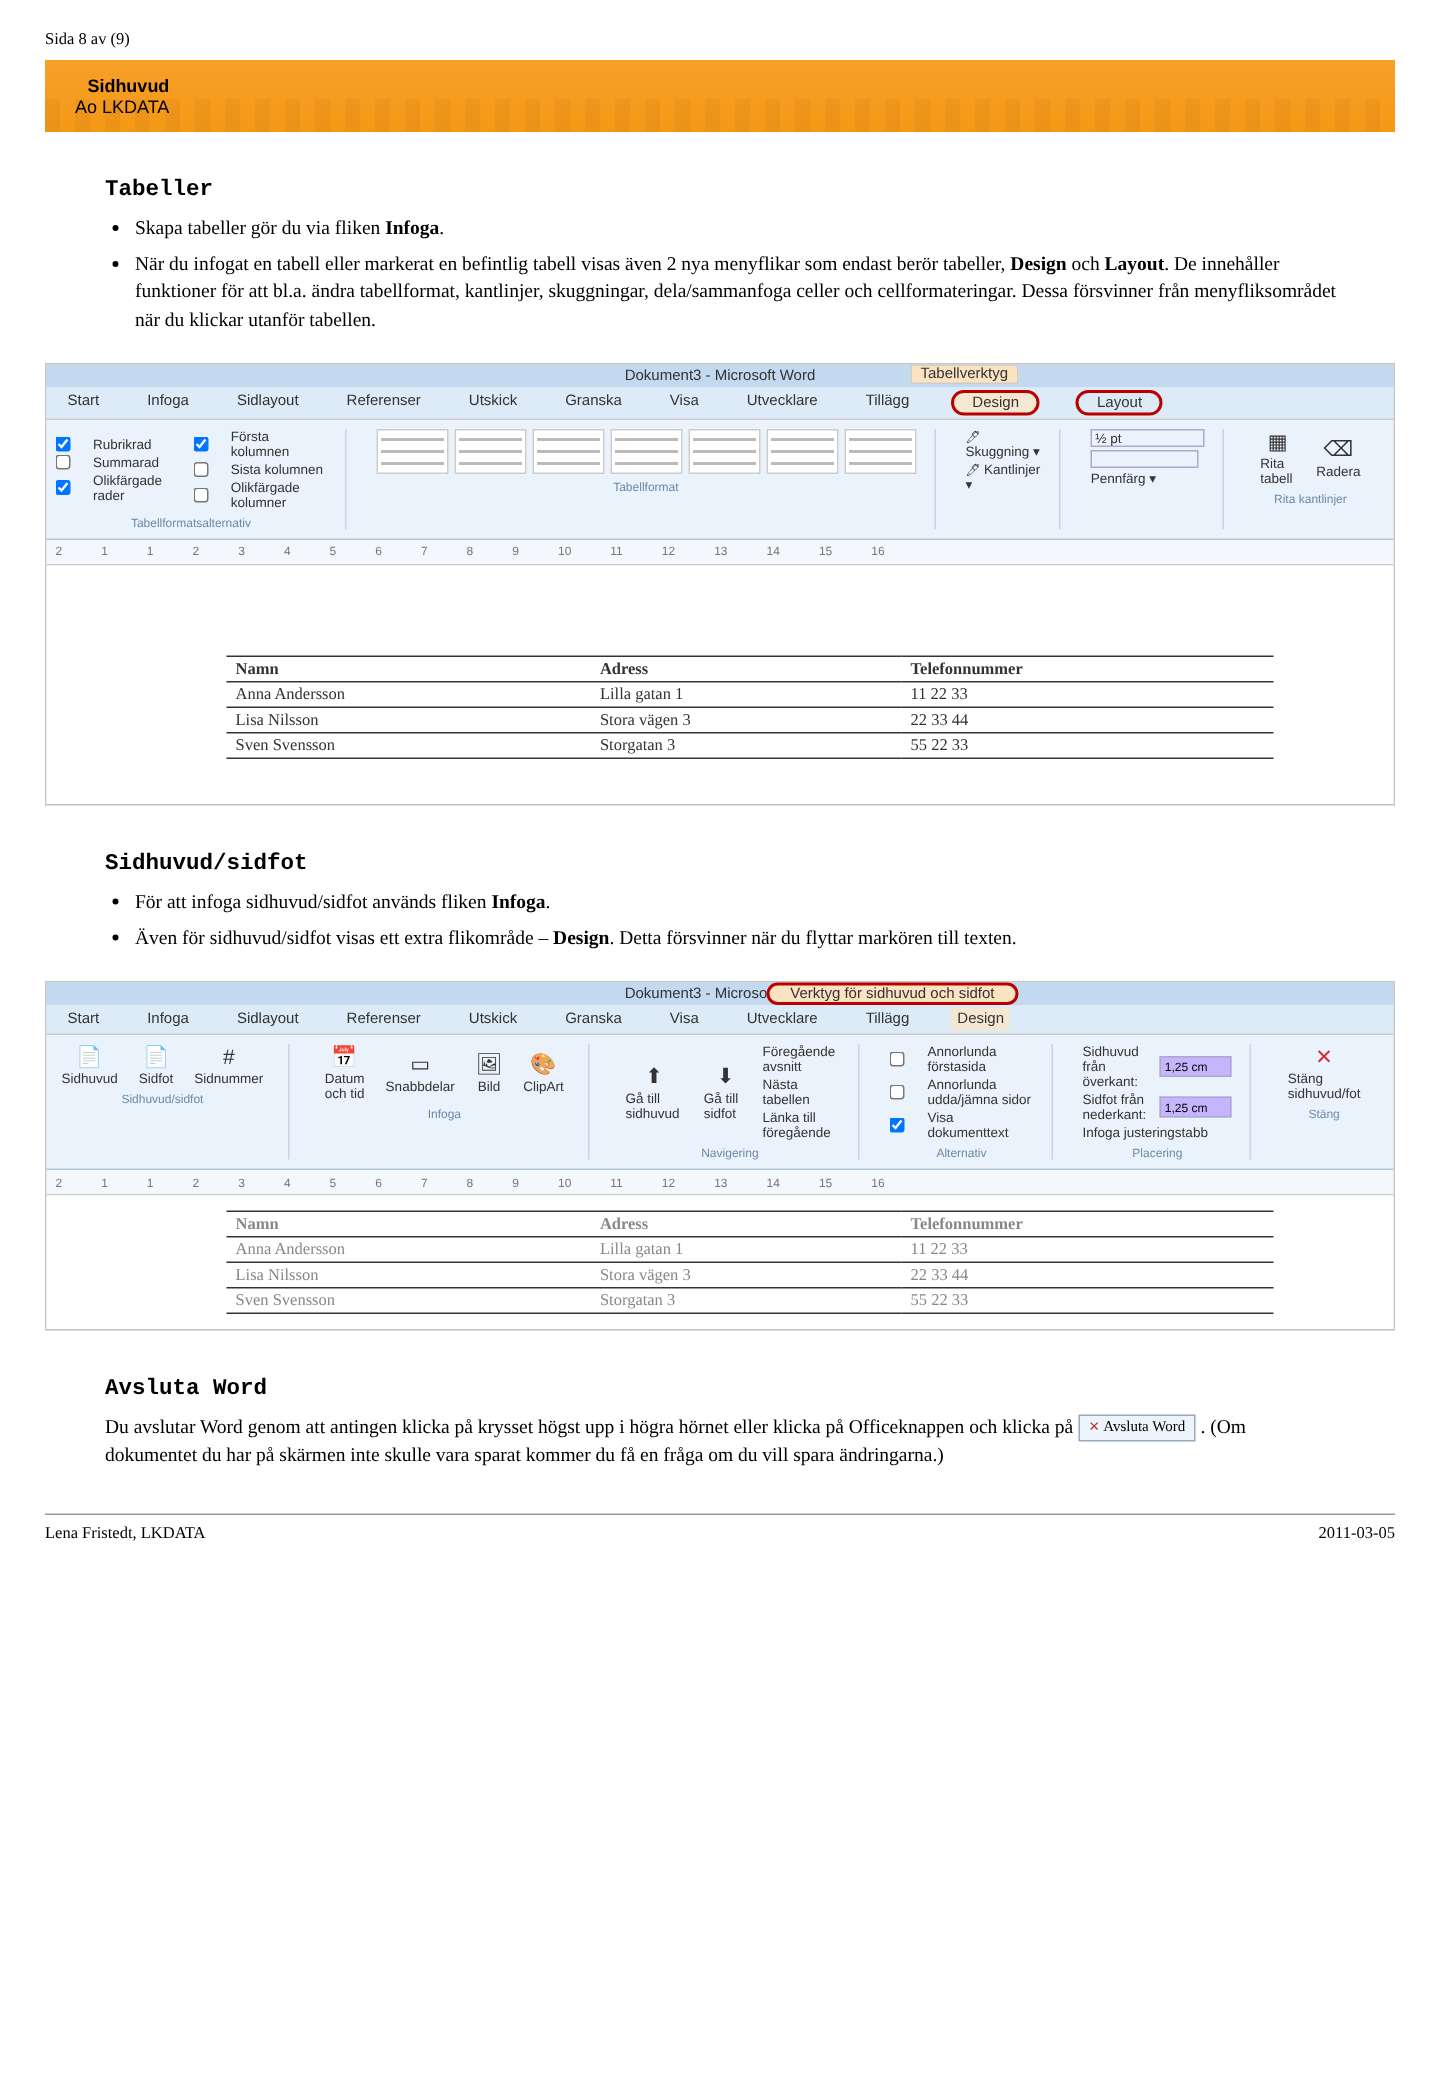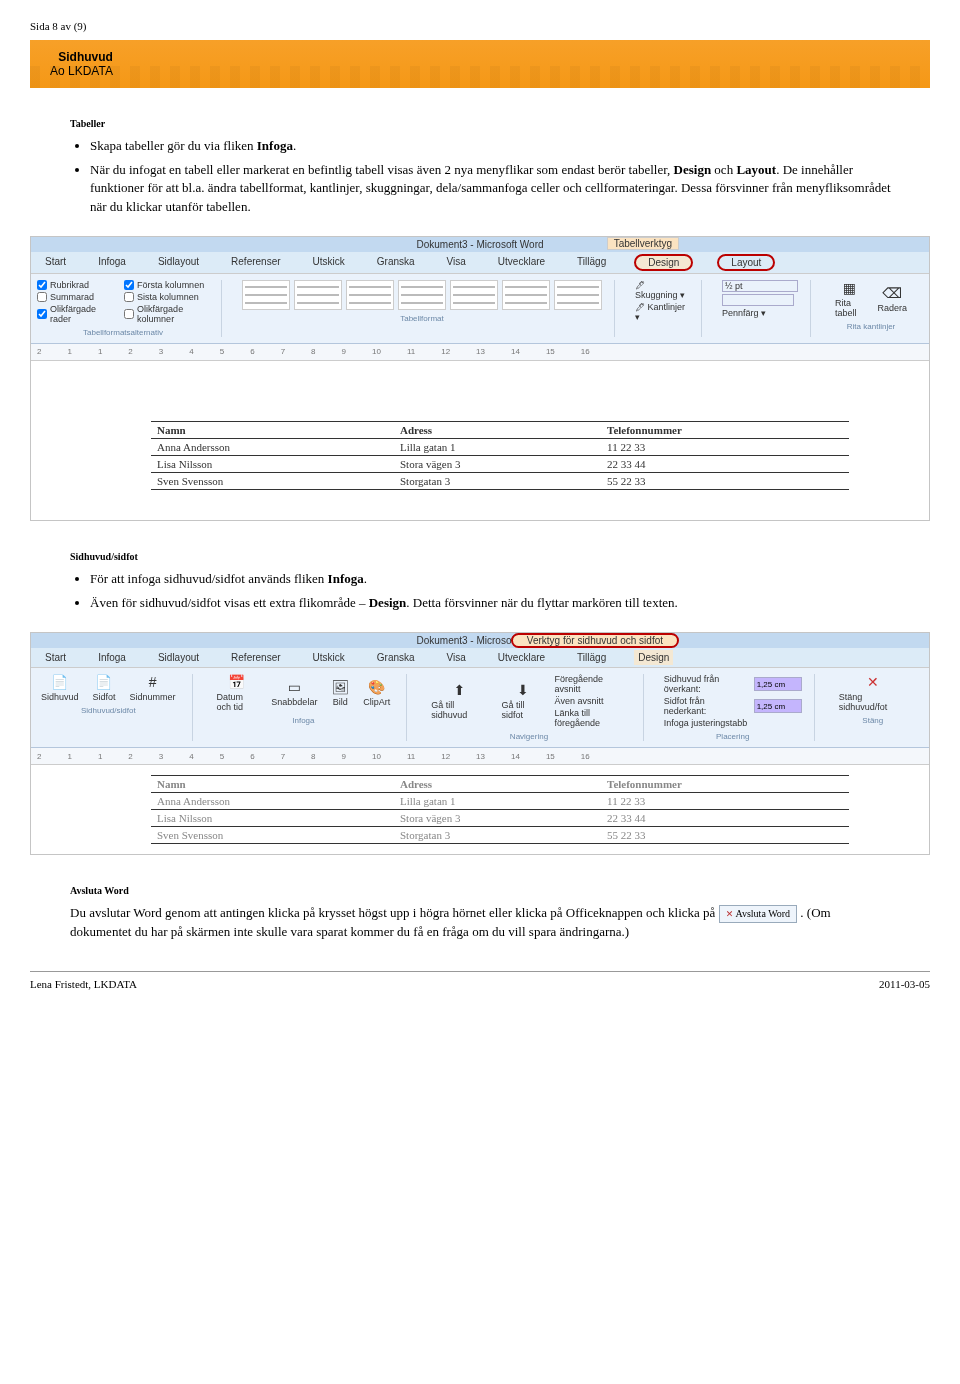--- a/index.html
+++ b/index.html
@@ -25,21 +25,21 @@
   .lion-icon { width:34px; height:34px; background:#fff; border-radius:50%; display:inline-block; margin-right:10px; position:relative;}
   .lion-icon::after { content:"🦁"; font-size:22px; position:absolute; top:3px; left:5px;}
   .header-title { font-size:18px; font-weight:bold; line-height:1.1;}
   .header-right { text-align:right; font-size:12px;}
   .header-right .bold { font-weight:bold;}
   .skyline {
     position:absolute; bottom:0; left:0; right:0; height:22px;
     background: repeating-linear-gradient(90deg, rgba(0,0,0,0.12) 0 10px, transparent 10px 20px);
     opacity:0.3;
   }
-  h2.section { font-family: Liberation Serif, serif; font-size:10px; font-weight:bold; margin:28px 0 8px 40px;}
+  h2.section { font-family: Liberation Mono, monospace; font-size:15px; font-weight:bold; margin:28px 0 8px 40px;}
   ul.bullets { margin: 0 30px 20px 60px; padding:0; font-family: "Times New Roman", serif; font-size:13px;}
   ul.bullets li { margin-bottom:6px; list-style: disc; line-height:1.4;}
   .word-screenshot {
     border:1px solid #c5c5c5;
     background:#dfeaf5;
     margin: 10px 0 30px 0;
     font-size:10px;
     color:#333;
   }
   .title-bar {
@@ -56,21 +56,21 @@
   .ribbon-tabs .active { background:#f4e8d3; }
   .ribbon-tabs .circled { border:2px solid #b00; border-radius:12px; padding:1px 12px;}
   .ribbon-body {
     background:#eaf2fb; padding:6px;
     display:flex; gap:20px; border-top:1px solid #ccc; border-bottom:1px solid #b4c6dc;
     font-size:9px;
   }
   .ribbon-group { display:flex; flex-direction:column; gap:2px; border-right:1px solid #c8d4e2; padding-right:12px;}
   .ribbon-group:last-child { border-right:none;}
   .ribbon-group-label { text-align:center; color:#6d89a8; font-size:8px; margin-top:2px;}
-  .chk { display:flex; align-items:center; gap:3px;}
+  .chk { display:flex; align-items:center; gap:15px;}
   .chk input { width:10px; height:10px; margin:0;}
   .style-thumbs { display:flex; gap:4px;}
   .thumb { width:42px; height:24px; border:1px solid #ccc; background:#fff; display:inline-flex; flex-direction:column; justify-content:space-around; padding:2px;}
   .thumb div { height:2px; background:#bbb;}
   .ruler {
     background:#f4f7fb; height:16px; font-size:8px; display:flex; align-items:center;
     padding:0 6px; color:#777; gap:26px; border-bottom:1px solid #ccc; overflow:hidden;
   }
   .doc-area { background:#fff; padding:20px 80px 30px 120px;}
   .doc-area.pad-top { padding-top:60px;}
@@ -364,25 +364,42 @@
         <div class="ribbon-btn-v">
             <span class="ico">⬆</span>
             <span>Gå till sidhuvud</span>
           </div>
         <div class="ribbon-btn-v">
             <span class="ico">⬇</span>
             <span>Gå till sidfot</span>
           </div>
         <div class="col">
           <span>Föregående avsnitt</span>
-          <span>Även avsnitt</span>
+          <span>Nästa tabellen</span>
           <span>Länka till föregående</span>
         </div>
       </div>
       <div class="ribbon-group-label">Navigering</div>
+    </div>
+    <div class="ribbon-group">
+      <div class="col">
+        <label class="chk">
+            <input type="checkbox" style="">
+            <span>Annorlunda förstasida</span>
+          </label>
+        <label class="chk">
+            <input type="checkbox" style="">
+            <span>Annorlunda udda/jämna sidor</span>
+          </label>
+        <label class="chk">
+            <input type="checkbox" checked="" style="">
+            <span>Visa dokumenttext</span>
+          </label>
+      </div>
+      <div class="ribbon-group-label">Alternativ</div>
     </div>
     <div class="ribbon-group">
       <div class="col">
         <div class="row">
             <span>Sidhuvud från överkant:</span>
             <input class="small-input" value="1,25 cm" style="">
           </div>
         <div class="row">
             <span>Sidfot från nederkant:</span>
             <input class="small-input" value="1,25 cm" style="">

